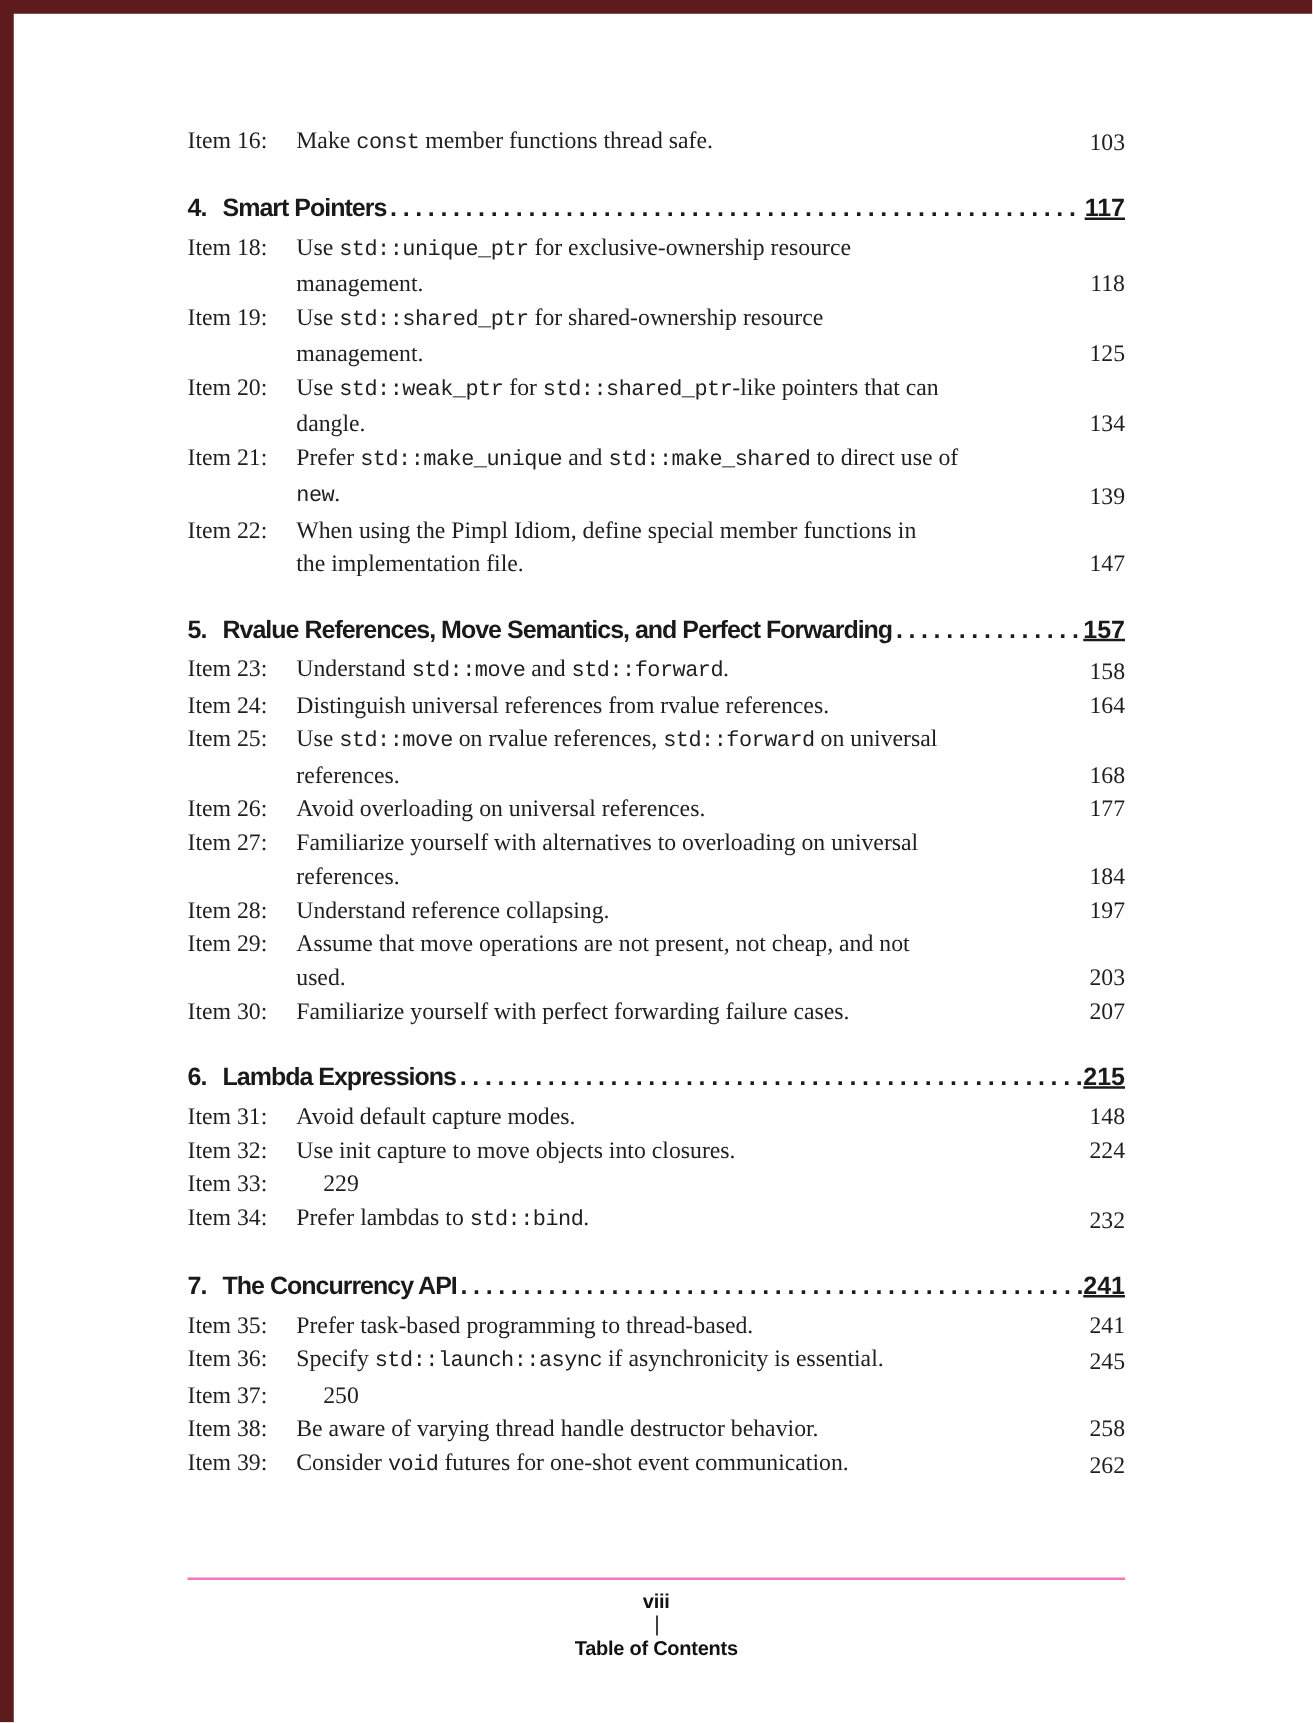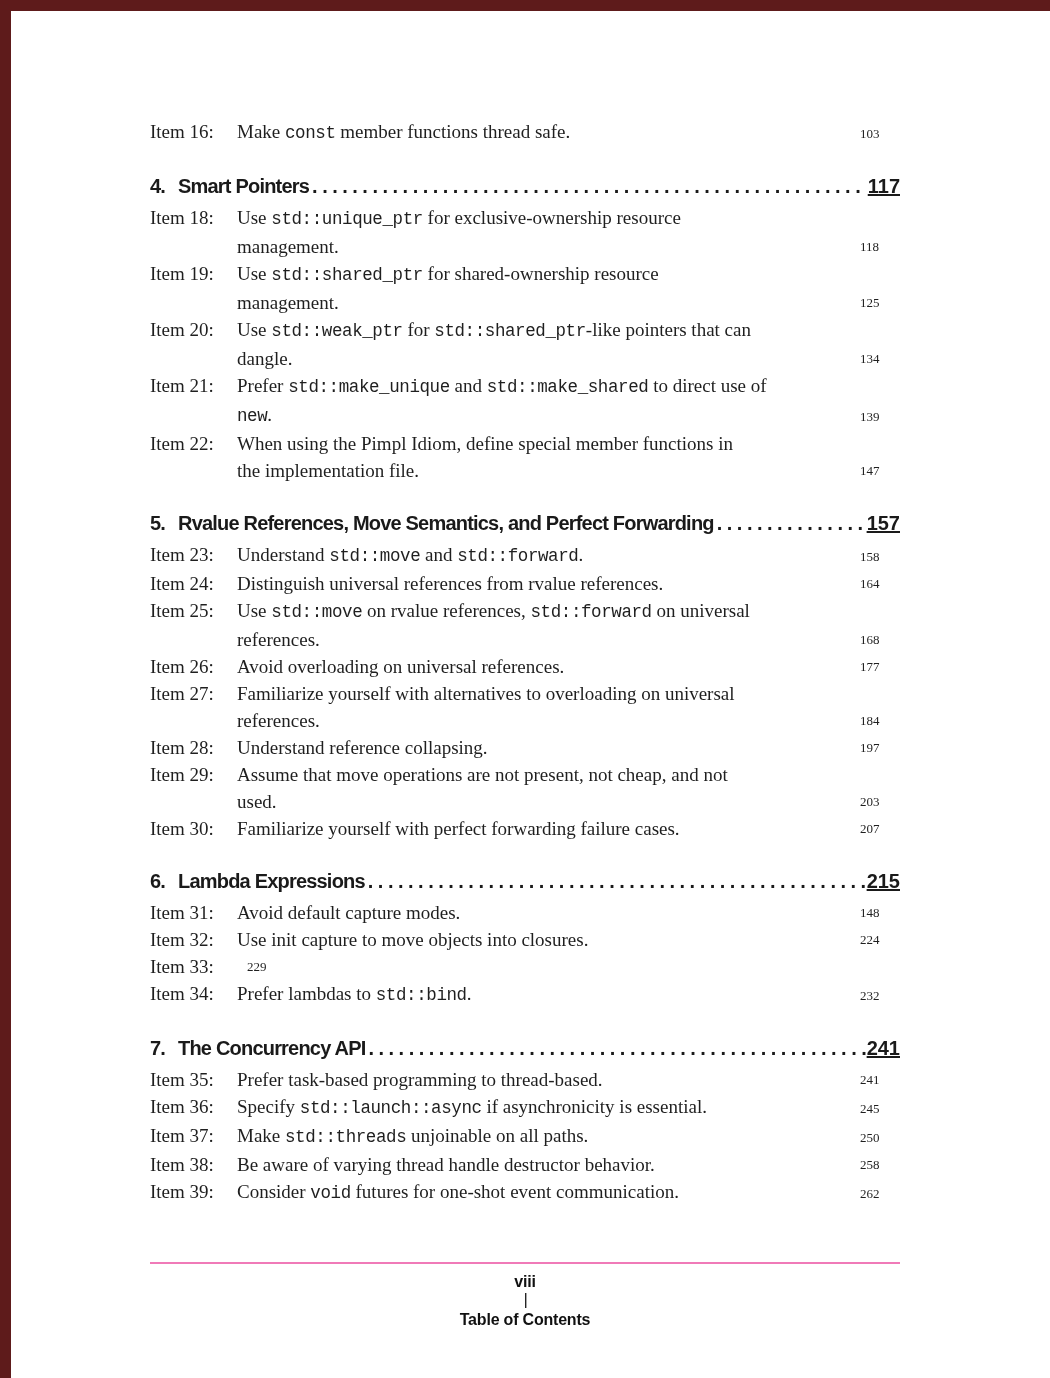--- a/index.html
+++ b/index.html
@@ -9,32 +9,32 @@
     width:1050px; height:1378px;
     background:#ffffff;
     overflow:hidden;
     font-family:"Liberation Serif", serif;
     color:#1f1f1f;
   }
   .edge-top  { position:absolute; top:0; left:0; width:100%; height:11px; background:#5e1b1b; }
   .edge-left { position:absolute; top:0; left:0; width:11px; height:100%; background:#5e1b1b; }
 
   .content {
-    position:absolute; left:150px; top:118px; width:750px;
+    position:absolute; left:150px; top:99px; width:750px;
   }
 
   
   .item-row {
     display:flex; align-items:flex-start;
     font-size:19px; line-height:27px;
   }
   .item-label { flex:0 0 87px; }
   .item-text  { flex:1 1 auto; min-width:0; white-space:pre-wrap; }
   .item-page  { flex:0 0 auto; align-self:flex-end; min-width:40px; margin-left:10px;
-                font-size:13px; line-height:27px; }
+                text-align:right; font-size:19px; line-height:27px; }
   .code {
     font-family:Liberation Mono, monospace;
     font-size:17.5px; letter-spacing:-0.4px;
   }
 
   
   .chapter-block { margin-top:26px; }
   .chapter-heading {
     display:flex; align-items:flex-end;
     font-family:"Liberation Sans", sans-serif;
@@ -209,21 +209,20 @@
             <span class="item-text"><span>Prefer task-based programming to thread-based.</span></span>
             <span class="item-page">241</span>
           </div>
           <div class="item-row">
             <span class="item-label">Item 36:</span>
             <span class="item-text"><span>Specify </span><span class="code">std::launch::async</span><span> if asynchronicity is essential.</span></span>
             <span class="item-page">245</span>
           </div>
           <div class="item-row">
             <span class="item-label">Item 37:</span>
-            <span class="item-text"><span>Make </span><span class="code">std::threads</span><span> unjoinable on all paths.</span></span>
             <span class="item-page">250</span>
           </div>
           <div class="item-row">
             <span class="item-label">Item 38:</span>
             <span class="item-text"><span>Be aware of varying thread handle destructor behavior.</span></span>
             <span class="item-page">258</span>
           </div>
           <div class="item-row">
             <span class="item-label">Item 39:</span>
             <span class="item-text"><span>Consider </span><span class="code">void</span><span> futures for one-shot event communication.</span></span>

